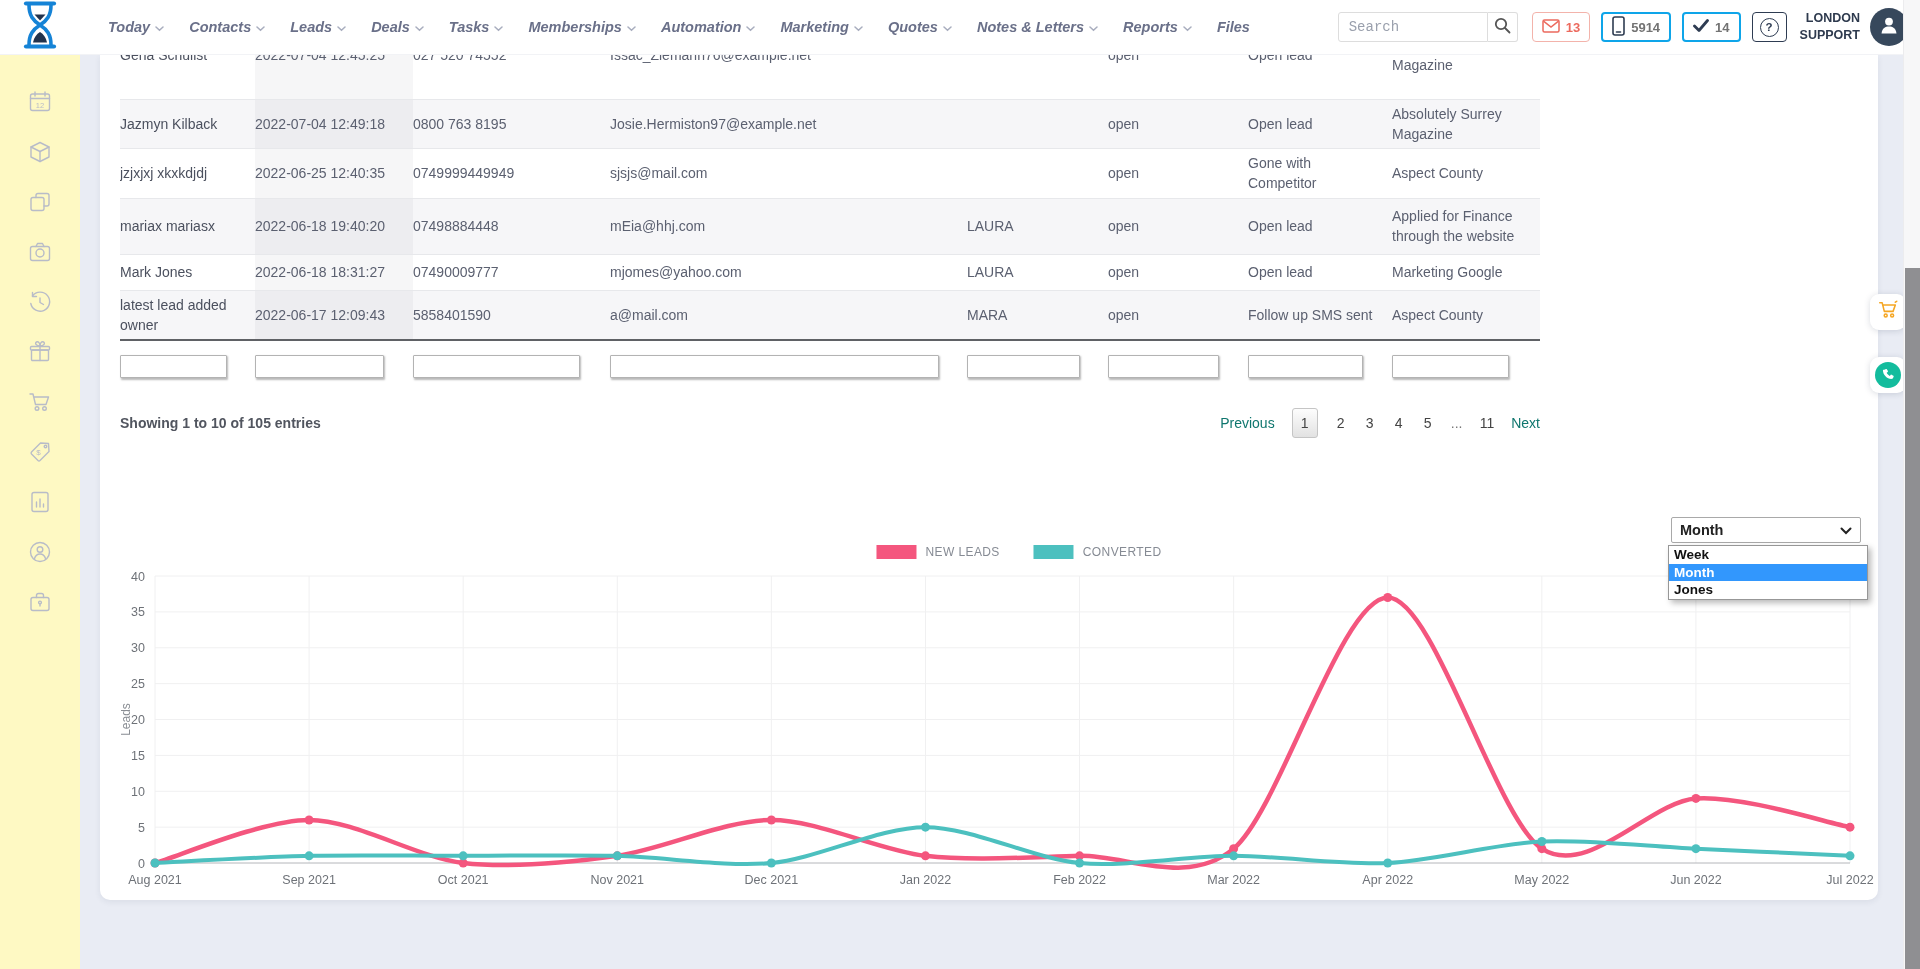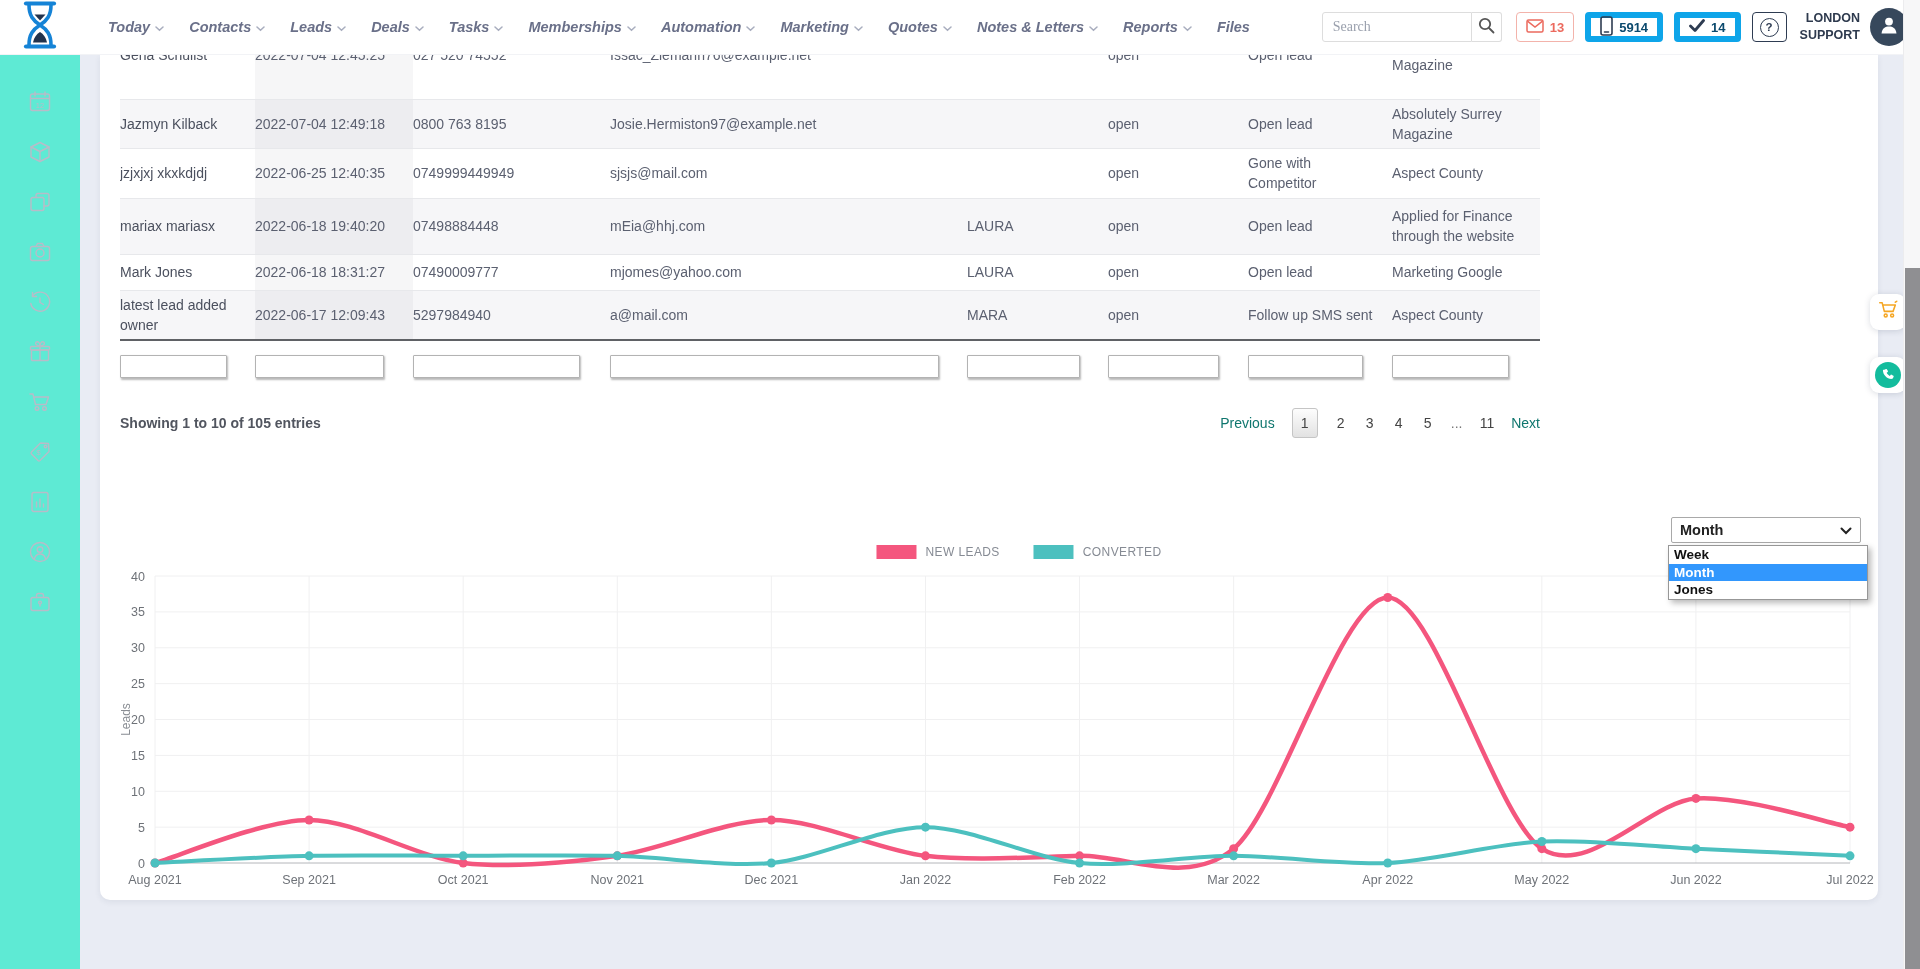--- a/index.html
+++ b/index.html
@@ -8,37 +8,37 @@
 
   
   .topbar { position:absolute; left:0; top:0; width:1920px; height:55px; background:#fff;
             display:flex; align-items:center; z-index:30; border-bottom:1px solid #f2f3f6; }
   .logo-wrap { width:80px; display:flex; justify-content:center; align-items:center; }
   .nav { display:flex; align-items:center; gap:25px; margin-left:28px; }
   .nav-item { display:flex; align-items:center; gap:5px; cursor:pointer;font-style:italic; }
   .nav-item span.lbl { font-size:14.5px; font-weight:600; color:#6a7089; }
   .search-group { margin-left:auto; display:flex; align-items:center; margin-right:14px; }
   .search-input { width:150px; height:30px; border:1px solid #ddd; border-radius:3px 0 0 3px;
-                  padding:0 10px; font-size:14px; color:#000000; outline:none; font-family:Liberation Serif, serif; }
+                  padding:0 10px; font-size:14px; color:#000000; outline:none; font-family:Liberation Mono, monospace; }
   .search-input::placeholder { color:#9aa0ad; }
   .search-btn { width:30px; height:30px; border:1px solid #ddd; border-left:none; background:#fff;
                 border-radius:0 3px 3px 0; display:flex; align-items:center; justify-content:center; cursor:pointer; }
   .badge { height:30px; border-radius:4px; display:flex; align-items:center; gap:6px;
            padding:0 9px; margin-right:11px; font-size:13px; font-weight:600; cursor:pointer; background:#fff; }
   .badge.mail { border:1px solid #f3b3ab; color:#ec6a5e; }
-  .badge.dark { border:6px solid #0ea5e9; color:#0c4a6e; }
+  .badge.dark { border:2px solid #0ea5e9; color:#737373; }
   .badge.help { border:1px solid #2e3c52; color:#2e3c52; padding:0 7px; }
   .help-ring { width:19px; height:19px; border:1.5px solid #2e3c52; border-radius:50%;
                display:flex; align-items:center; justify-content:center; font-size:11.5px; font-weight:700; }
   .user-name { font-size:12.5px; font-weight:700; color:#2e3a4e; text-align:right; line-height:1.35; margin:0 10px 0 2px; }
   .avatar { width:38px; height:38px; border-radius:50%; background:#37485c; display:flex;
             align-items:center; justify-content:center; margin-right:12px; cursor:pointer; }
 
   
-  .sidebar { position:absolute; left:0; top:55px; width:80px; height:914px; background:#5eead4; z-index:20;
+  .sidebar { position:absolute; left:0; top:55px; width:80px; height:914px; background:#fef9c3; z-index:20;
              display:flex; flex-direction:column; align-items:center; padding-top:34px; }
   .side-icon { width:26px; height:26px; margin-bottom:24px; cursor:pointer; }
   .side-icon svg { width:26px; height:26px; stroke:#b8bcc8; fill:none; stroke-width:1.4;
                    stroke-linecap:round; stroke-linejoin:round; }
 
   
   .main { position:absolute; left:80px; top:55px; width:1840px; height:914px; background:#e9ecf4; }
   .card { position:relative; margin-left:20px; width:1778px; height:845px; background:#fff;
           border-radius:0 0 10px 10px; box-shadow:0 2px 6px rgba(40,50,80,0.08); overflow:hidden; }
 
@@ -371,21 +371,21 @@
               <td class="c-phone">07490009777</td>
               <td class="c-email">mjomes@yahoo.com</td>
               <td class="c-owner">LAURA</td>
               <td class="c-status">open</td>
               <td class="c-lead_status">Open lead</td>
               <td class="c-source">Marketing Google</td>
             </tr>
             <tr class="h6">
               <td class="c-name">latest lead added owner</td>
               <td class="c-date">2022-06-17 12:09:43</td>
-              <td class="c-phone">5297984940</td>
+              <td class="c-phone">5858401590</td>
               <td class="c-email">a@mail.com</td>
               <td class="c-owner">MARA</td>
               <td class="c-status">open</td>
               <td class="c-lead_status">Follow up SMS sent</td>
               <td class="c-source">Aspect County</td>
             </tr>
           </tbody>
       </table>
     </div>
 

